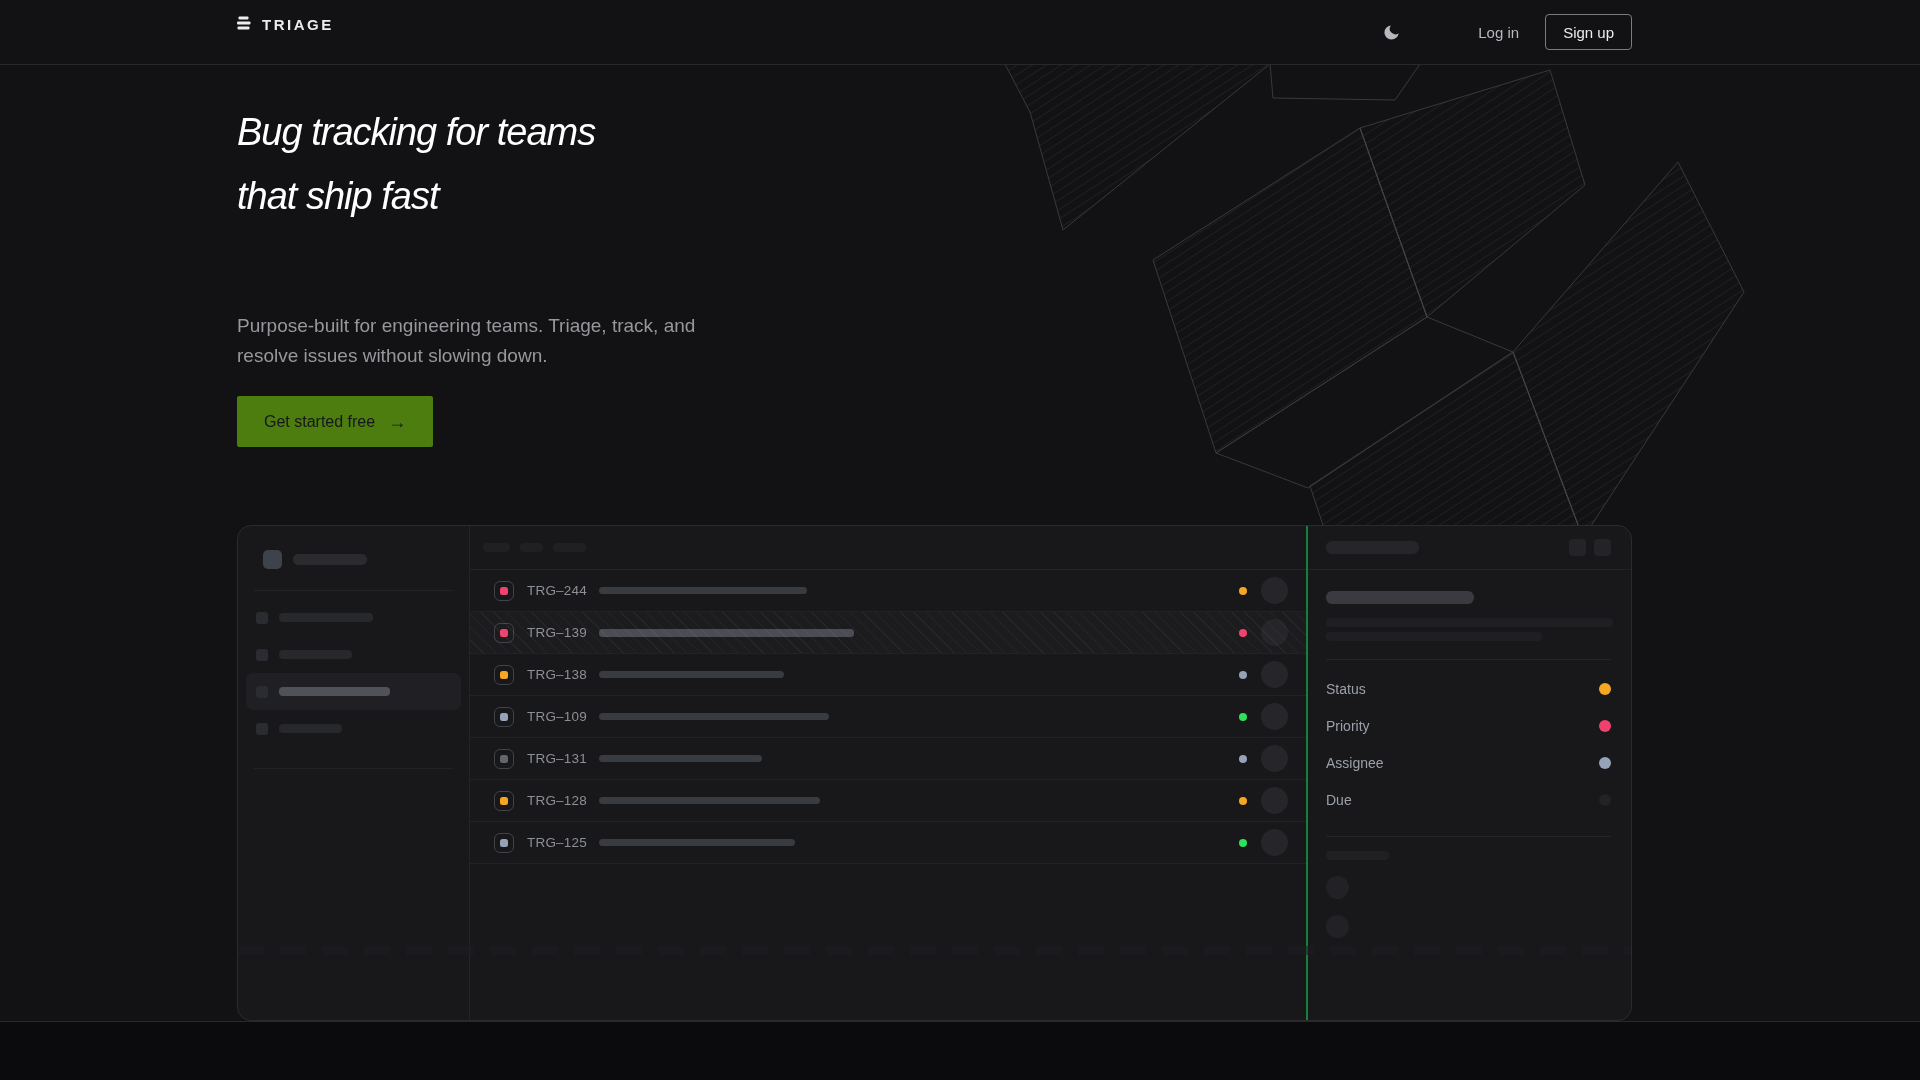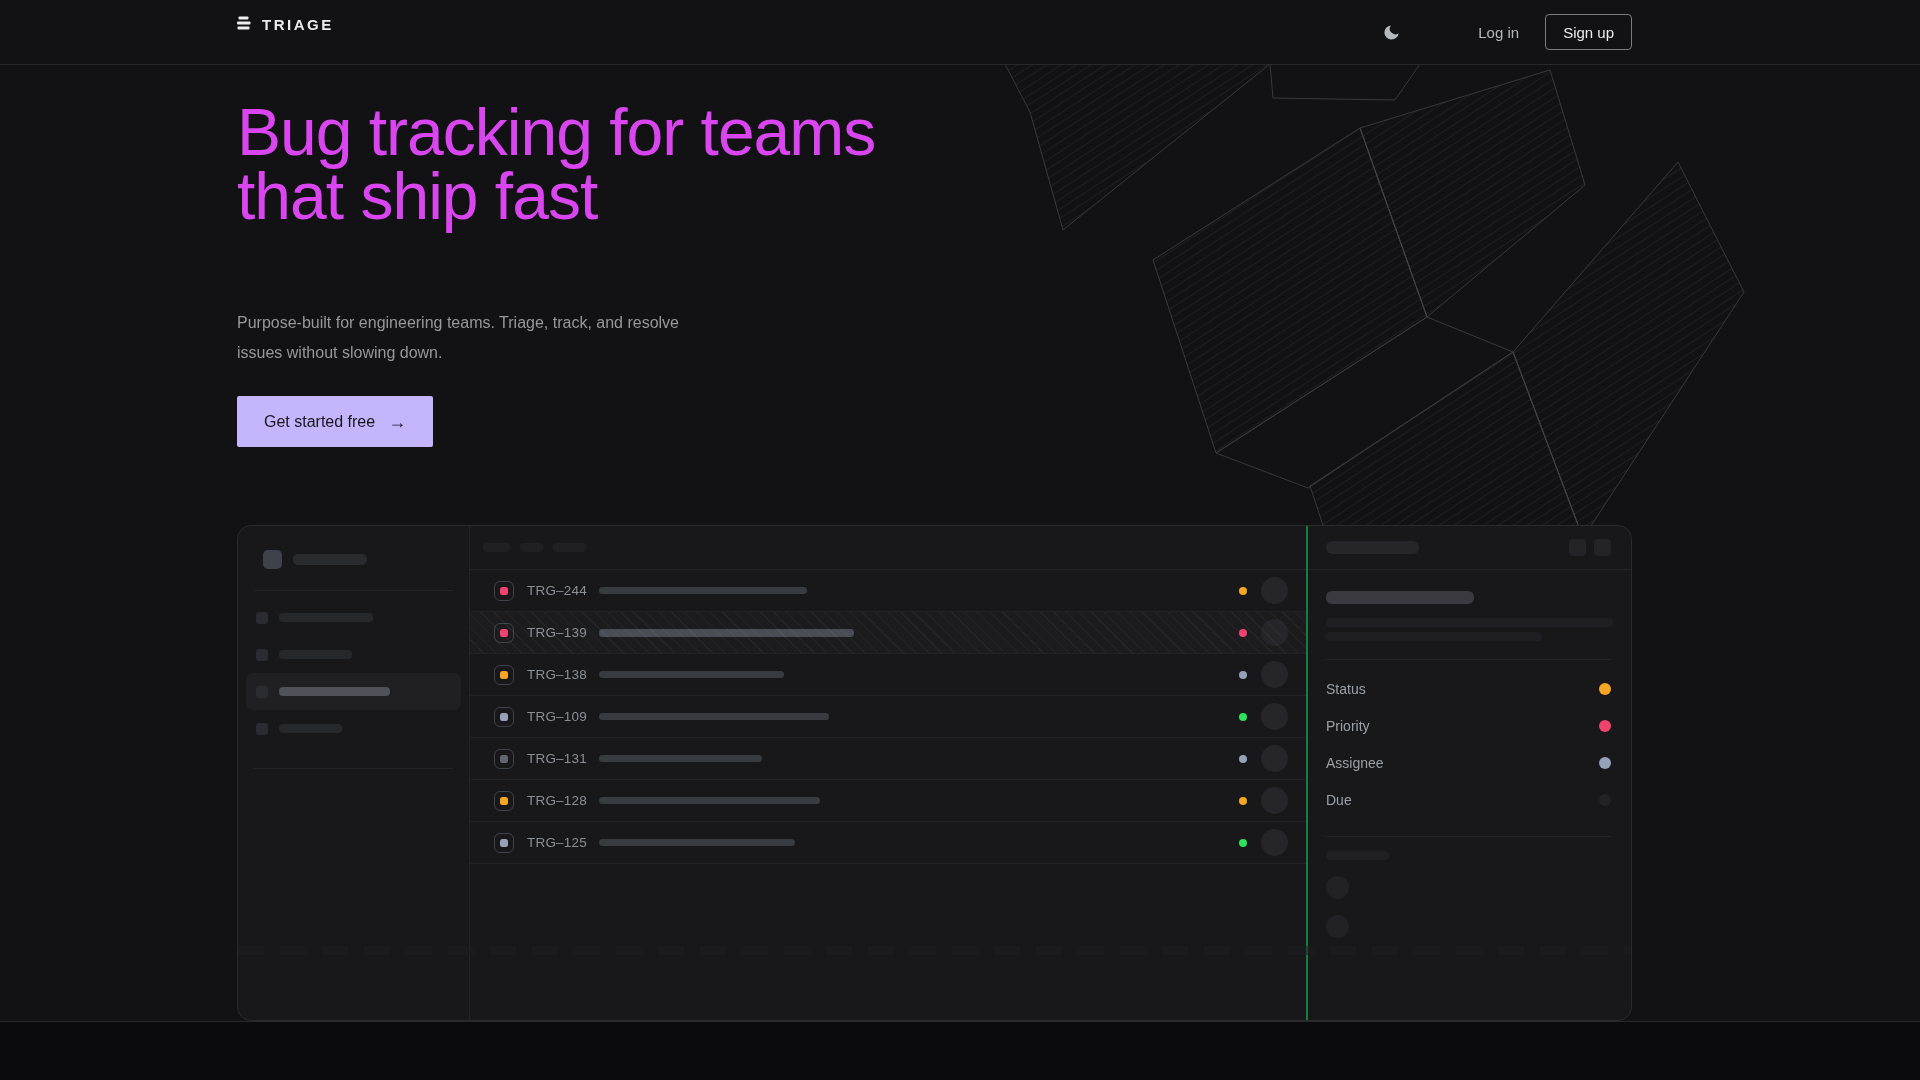--- a/index.html
+++ b/index.html
@@ -13,25 +13,25 @@
   .nav-right{position:absolute;right:288px;top:0;height:64px;display:flex;align-items:center;gap:26px;}
   .theme-toggle{background:none;border:none;padding:4px;cursor:pointer;display:flex;align-items:center;}
   .login{color:#b5b8bd;font-size:15px;cursor:pointer;text-decoration:none;margin-left:47px;}
   .signup{background:transparent;border:1px solid #7a7a80;border-radius:4px;color:#ececec;
           font-family:inherit;font-size:15px;height:36px;padding:0 17px;cursor:pointer;}
 
   
   .decor{position:absolute;left:0;top:64px;width:1920px;height:956px;z-index:1;pointer-events:none;}
 
   
-  .hero-title{position:absolute;left:237px;top:100px;margin:0;color:#d946ef;font-size:66px;line-height:64px;
-              font-weight:500;letter-spacing:-1px;z-index:2;}
-  .hero-sub{position:absolute;left:237px;top:292px;max-width:472px;color:#97979c;font-size:16px;line-height:30px;z-index:2;}
+  .hero-title{position:absolute;left:237px;top:100px;margin:0;color:#ffffff;font-size:38px;line-height:64px;
+              font-weight:500;letter-spacing:-1px;z-index:2;font-style:italic;}
+  .hero-sub{position:absolute;left:237px;top:292px;max-width:472px;color:#97979c;font-size:19px;line-height:30px;z-index:2;}
   .cta{position:absolute;left:237px;top:396px;height:51px;display:inline-flex;align-items:center;gap:13px;
-       background:#c4b5fd;color:#17171a;border:none;border-radius:2px;padding:0 27px;font-family:inherit;
+       background:#4d7c0f;color:#17171a;border:none;border-radius:2px;padding:0 27px;font-family:inherit;
        font-size:16px;font-weight:500;cursor:pointer;z-index:2;}
   .cta .arrow{font-size:18px;line-height:1;}
 
   
   .card{position:absolute;left:237px;top:525px;width:1395px;height:496px;background:#18181b;
         border:1px solid #2b2b2e;border-radius:14px;display:flex;z-index:2;overflow:hidden;box-sizing:border-box;}
   .card .dash-row{position:absolute;left:0;top:420px;width:100%;height:9px;opacity:.55;
         background:repeating-linear-gradient(90deg,#1d1d21 0 26px,transparent 26px 42px);}
 
   

